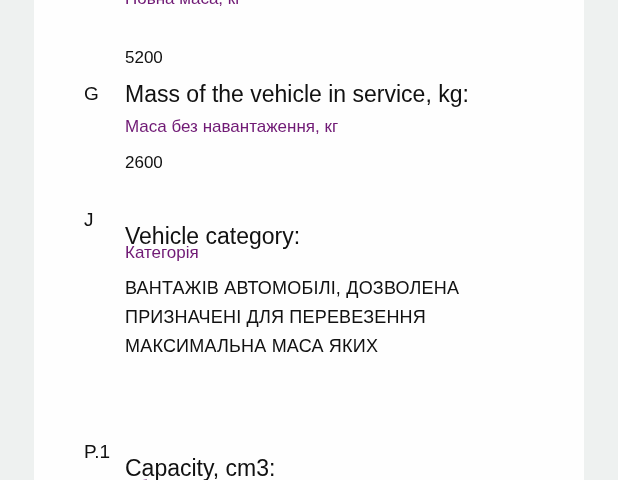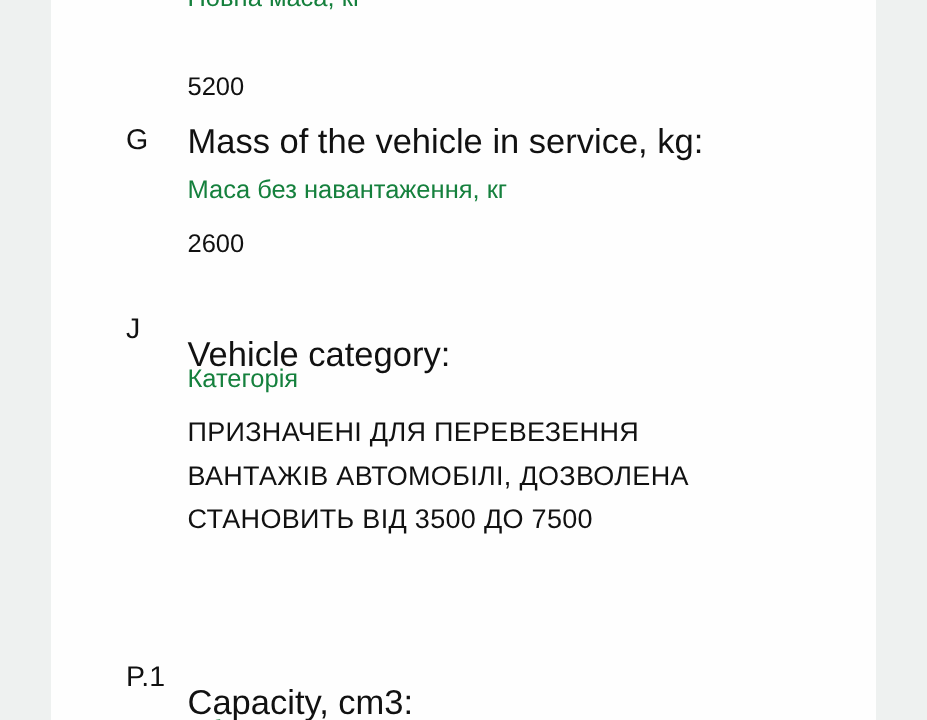--- a/index.html
+++ b/index.html
@@ -18,21 +18,21 @@
     .code {
       position: absolute; left: 50px;
       font-size: 19px; color: #111; line-height: 24px;
     }
     .title {
       position: absolute; left: 91px;
       font-size: 23px; color: #111; line-height: 24px; white-space: nowrap;
     }
     .subtitle {
       position: absolute; left: 91px;
-      font-size: 17px; color: #15803d; line-height: 22px; white-space: nowrap;
+      font-size: 17px; color: #701a75; line-height: 22px; white-space: nowrap;
     }
     .value {
       position: absolute; left: 91px;
       font-size: 17px; color: #111; line-height: 22px; white-space: nowrap;
     }
     .value-multi {
       position: absolute; left: 91px; width: 450px;
       font-size: 18px; color: #111; line-height: 29px;
       letter-spacing: 0.2px;
     }
@@ -53,23 +53,23 @@
     <div class="title" style="top:0px;">Mass of the vehicle in service, kg:</div>
     <div class="subtitle" style="top:34px;">Маса без навантаження, кг</div>
     <div class="value" style="top:70px;">2600</div>
   </div>
 
   <div class="field" style="top:228px;">
     <div class="code" style="top:0px;">J</div>
     <div class="title" style="top:16px;">Vehicle category:</div>
     <div class="subtitle" style="top:34px;">Категорія</div>
     <div class="value-multi" style="top:66px;">
+      <span>ВАНТАЖІВ АВТОМОБІЛІ, ДОЗВОЛЕНА</span>
       <span>ПРИЗНАЧЕНІ ДЛЯ ПЕРЕВЕЗЕННЯ</span>
-      <span>ВАНТАЖІВ АВТОМОБІЛІ, ДОЗВОЛЕНА</span>
-      <span>СТАНОВИТЬ ВІД 3500 ДО 7500</span>
+      <span>МАКСИМАЛЬНА МАСА ЯКИХ</span>
     </div>
   </div>
 
   <div class="field" style="top:460px;">
     <div class="code" style="top:0px;">P.1</div>
     <div class="title" style="top:16px;">Capacity, cm3:</div>
     <div class="subtitle" style="top:36px;">Об'єм двигуна, см3</div>
   </div>
 
 </div>

